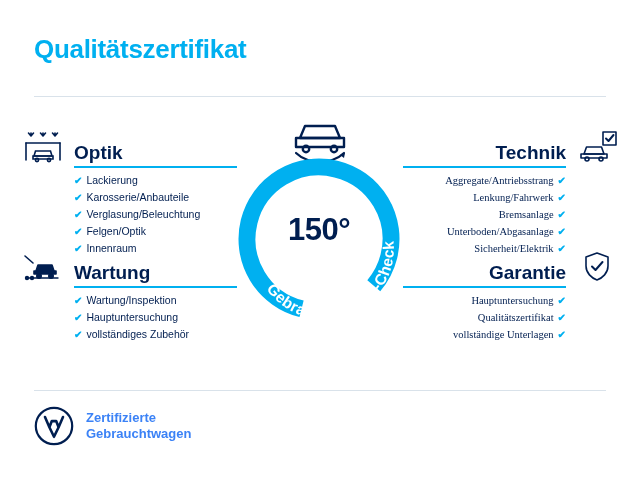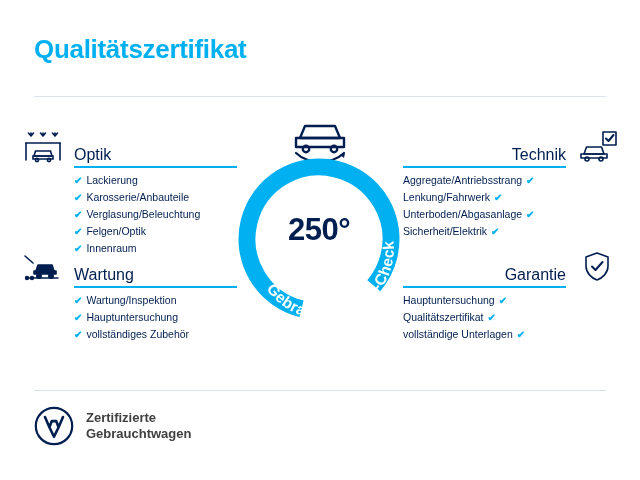--- a/index.html
+++ b/index.html
@@ -46,29 +46,29 @@
     height: 1px;
     background: #d9e2ea;
   }
 
   
   .block {
     position: absolute;
     width: 215px;
   }
   .block.left { left: 22px; }
-  .block.right { right: 22px; text-align: left; }
+  .block.right { right: 22px; text-align: right; }
 
   .block-head {
     position: relative;
     height: 40px;
   }
   .block-title {
-    font-size: 16px;
-    font-weight: normal;
+    font-size: 19px;
+    font-weight: bold;
     color: #001e50;
     position: absolute;
     bottom: 4px;
   }
   .block.left .block-title { left: 52px; }
   .block.right .block-title { right: 52px; }
 
   .head-rule {
     position: absolute;
     bottom: 0;
@@ -92,21 +92,21 @@
     list-style: none;
     padding: 0;
   }
   .item {
     font-size: 10.5px;
     color: #001e50;
     line-height: 17px;
     white-space: nowrap;
   }
   .block.left .item { padding-left: 52px; }
-  .block.right .item { padding-right: 52px; }
+  .block.right .item { padding-right: 52px; font-family: Liberation Serif, serif; }
   .check {
     color: #00b0f0;
     font-size: 10px;
     font-weight: bold;
   }
   .block.left .check { margin-right: 4px; }
   .block.right .check { margin-left: 4px; }
 
   
   .center {
@@ -154,21 +154,21 @@
   }
   .vw-logo {
     width: 40px;
     height: 40px;
     margin-right: 12px;
   }
   .footer-text {
     font-size: 13px;
     font-weight: bold;
     line-height: 16px;
-    color: #404040;
+    color: #3b82f6;
   }
 </style>
 </head>
 <body>
 
 <div class="page">
 
   <div class="title">Qualitätszertifikat</div>
   <div class="divider"></div>
 
@@ -240,20 +240,21 @@
             <circle cx="25" cy="29" r="2"></circle>
           </g>
         </svg>
       </div>
       <div class="block-title">Technik</div>
       <div class="head-rule"></div>
     </div>
     <ul class="items">
       <li class="item"><span>Aggregate/Antriebsstrang</span><span class="check">✔</span></li>
       <li class="item"><span>Lenkung/Fahrwerk</span><span class="check">✔</span></li>
+      <li class="item"><span>Bremsanlage</span><span class="check">✔</span></li>
       <li class="item"><span>Unterboden/Abgasanlage</span><span class="check">✔</span></li>
       <li class="item"><span>Sicherheit/Elektrik</span><span class="check">✔</span></li>
     </ul>
   </div>
 
   <div class="block right" id="blk-garantie" style="top:248px;">
     <div class="block-head">
       <div class="block-icon">
         <svg viewBox="0 0 42 34" width="42" height="34">
           <g fill="none" stroke="#001e50" stroke-width="1.6" stroke-linecap="round" stroke-linejoin="round">
@@ -291,21 +292,21 @@
       <svg viewBox="0 0 178 178" width="178" height="178">
         <defs>
           <path id="arcpath" d="M 25,112 A 70,70 0 1 0 48,46" fill="none"></path>
         </defs>
 
         <circle cx="89" cy="89" r="72" fill="none" stroke="#00b0f0" stroke-width="17" stroke-linecap="butt" stroke-dasharray="372 81" transform="rotate(104 89 89)"></circle>
         <text font-family="Liberation Sans, sans-serif" font-size="15.5" font-weight="bold" fill="#ffffff" letter-spacing="0.4">
           <textPath href="#arcpath" startOffset="8%">Gebrauchtwagen-Check</textPath>
         </text>
       </svg>
-      <div class="deg">250°</div>
+      <div class="deg">150°</div>
     </div>
   </div>
 
   <div class="footer-divider"></div>
 
   <div class="footer">
     <div class="vw-logo">
       <svg viewBox="0 0 40 40" width="40" height="40">
         <circle cx="20" cy="20" r="18.2" fill="none" stroke="#001e50" stroke-width="2.2"></circle>
         <path d="M11 11 l4.4 10.2 l2.4 -6.1 h4.4 l2.4 6.1 l4.4 -10.2 M15.4 21.2 l4.6 9.6 l4.6 -9.6" fill="none" stroke="#001e50" stroke-width="2.6" stroke-linejoin="round" stroke-linecap="round"></path>

